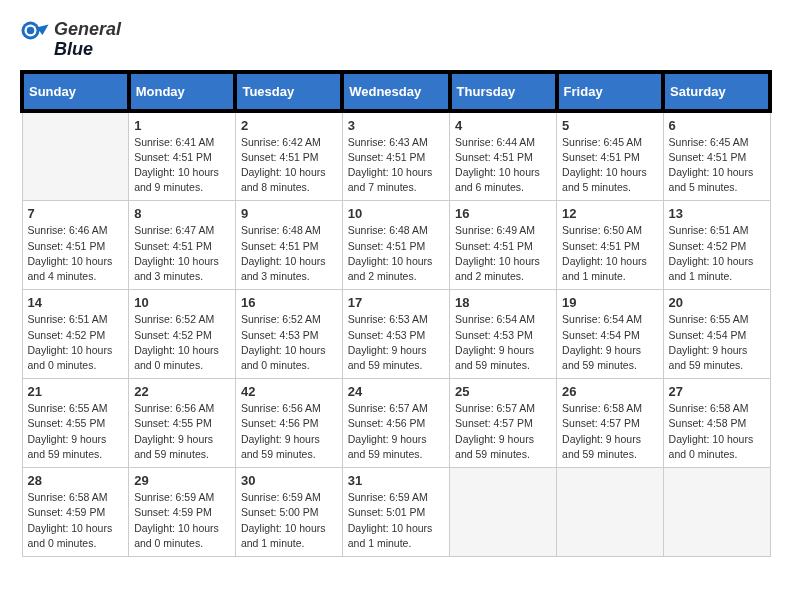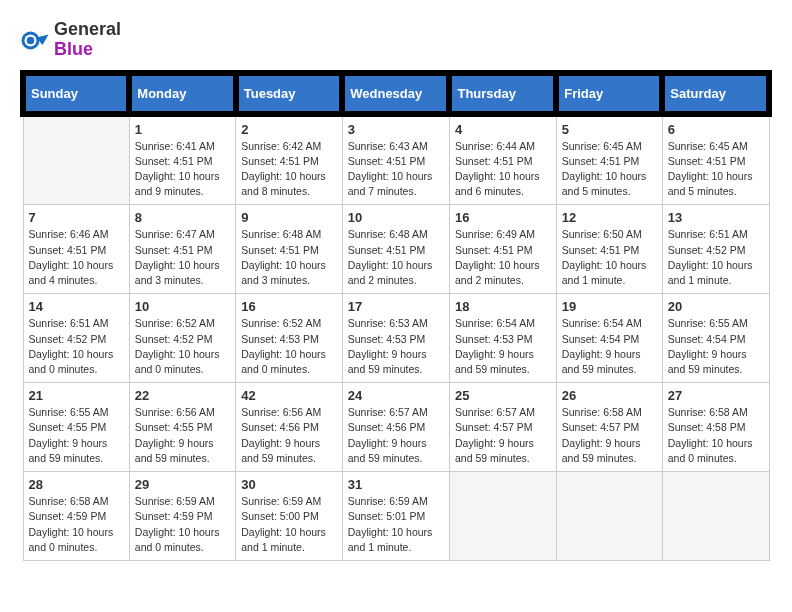--- a/index.html
+++ b/index.html
@@ -11,31 +11,32 @@
       padding: 20px;
     }
     .header {
       display: flex;
       justify-content: space-between;
       align-items: flex-start;
       margin-bottom: 10px;
     }
     .logo {
       display: flex;
-      align-items: flex-end;
+      align-items: flex-start;
+      font-style: italic;
     }
     .logo-text {
       display: flex;
       flex-direction: column;
       font-size: 18px;
       font-weight: bold;
       line-height: 1.1;
     }
     .logo-general { color: #333; }
-    .logo-blue { color: #a21caf; }
+    .logo-blue { color: #0f172a; }
     .logo-icon {
       width: 30px;
       height: 30px;
       margin-right: 4px;
     }
     .title-section {
       text-align: right;
     }
     .month-title {
       font-size: 32px;
@@ -50,21 +51,21 @@
       width: 100%;
       border-collapse: collapse;
       border: 1px solid #ccc;
     }
     .calendar th {
       background-color: #3375c8;
       color: #fff;
       padding: 10px 5px;
       font-size: 13px;
       text-align: left;
-      border: 6px solid #000000;
+      border: 4px solid #000000;
     }
     .calendar td {
       vertical-align: top;
       padding: 5px 5px 5px 5px;
       border: 1px solid #ccc;
       width: 108px;
       min-height: 80px;
       font-size: 11px;
       color: #333;
       background: #fff;

